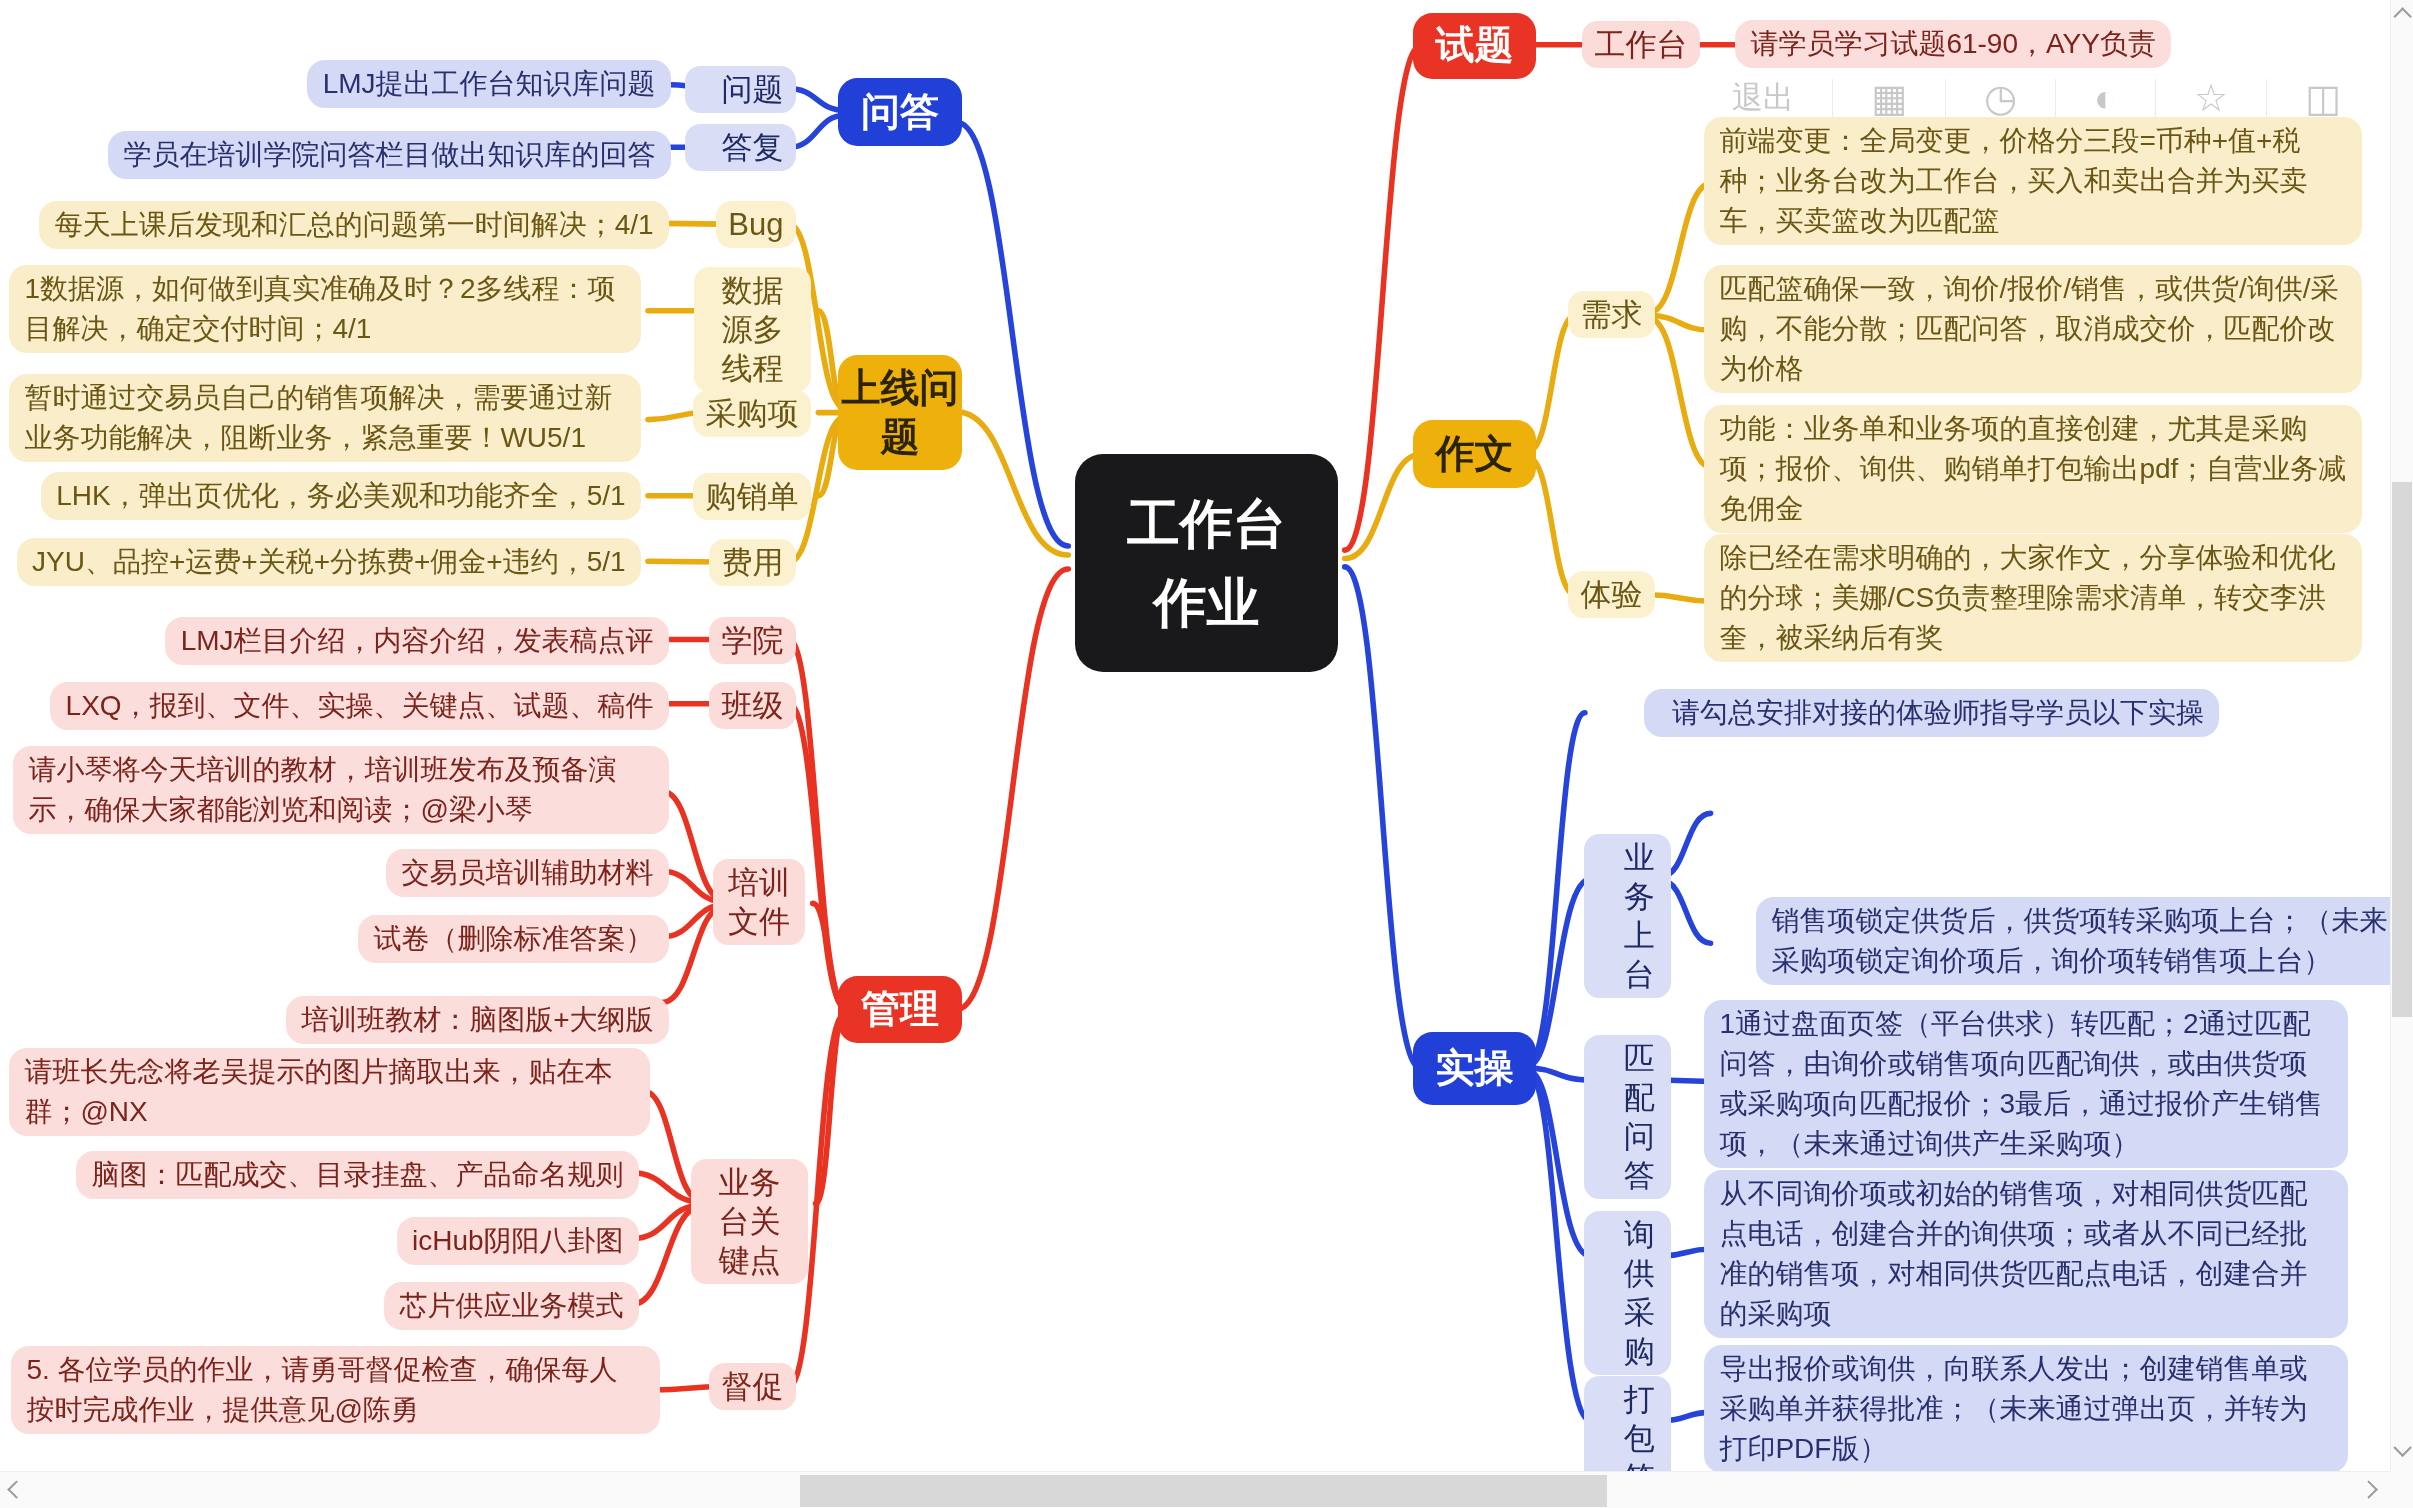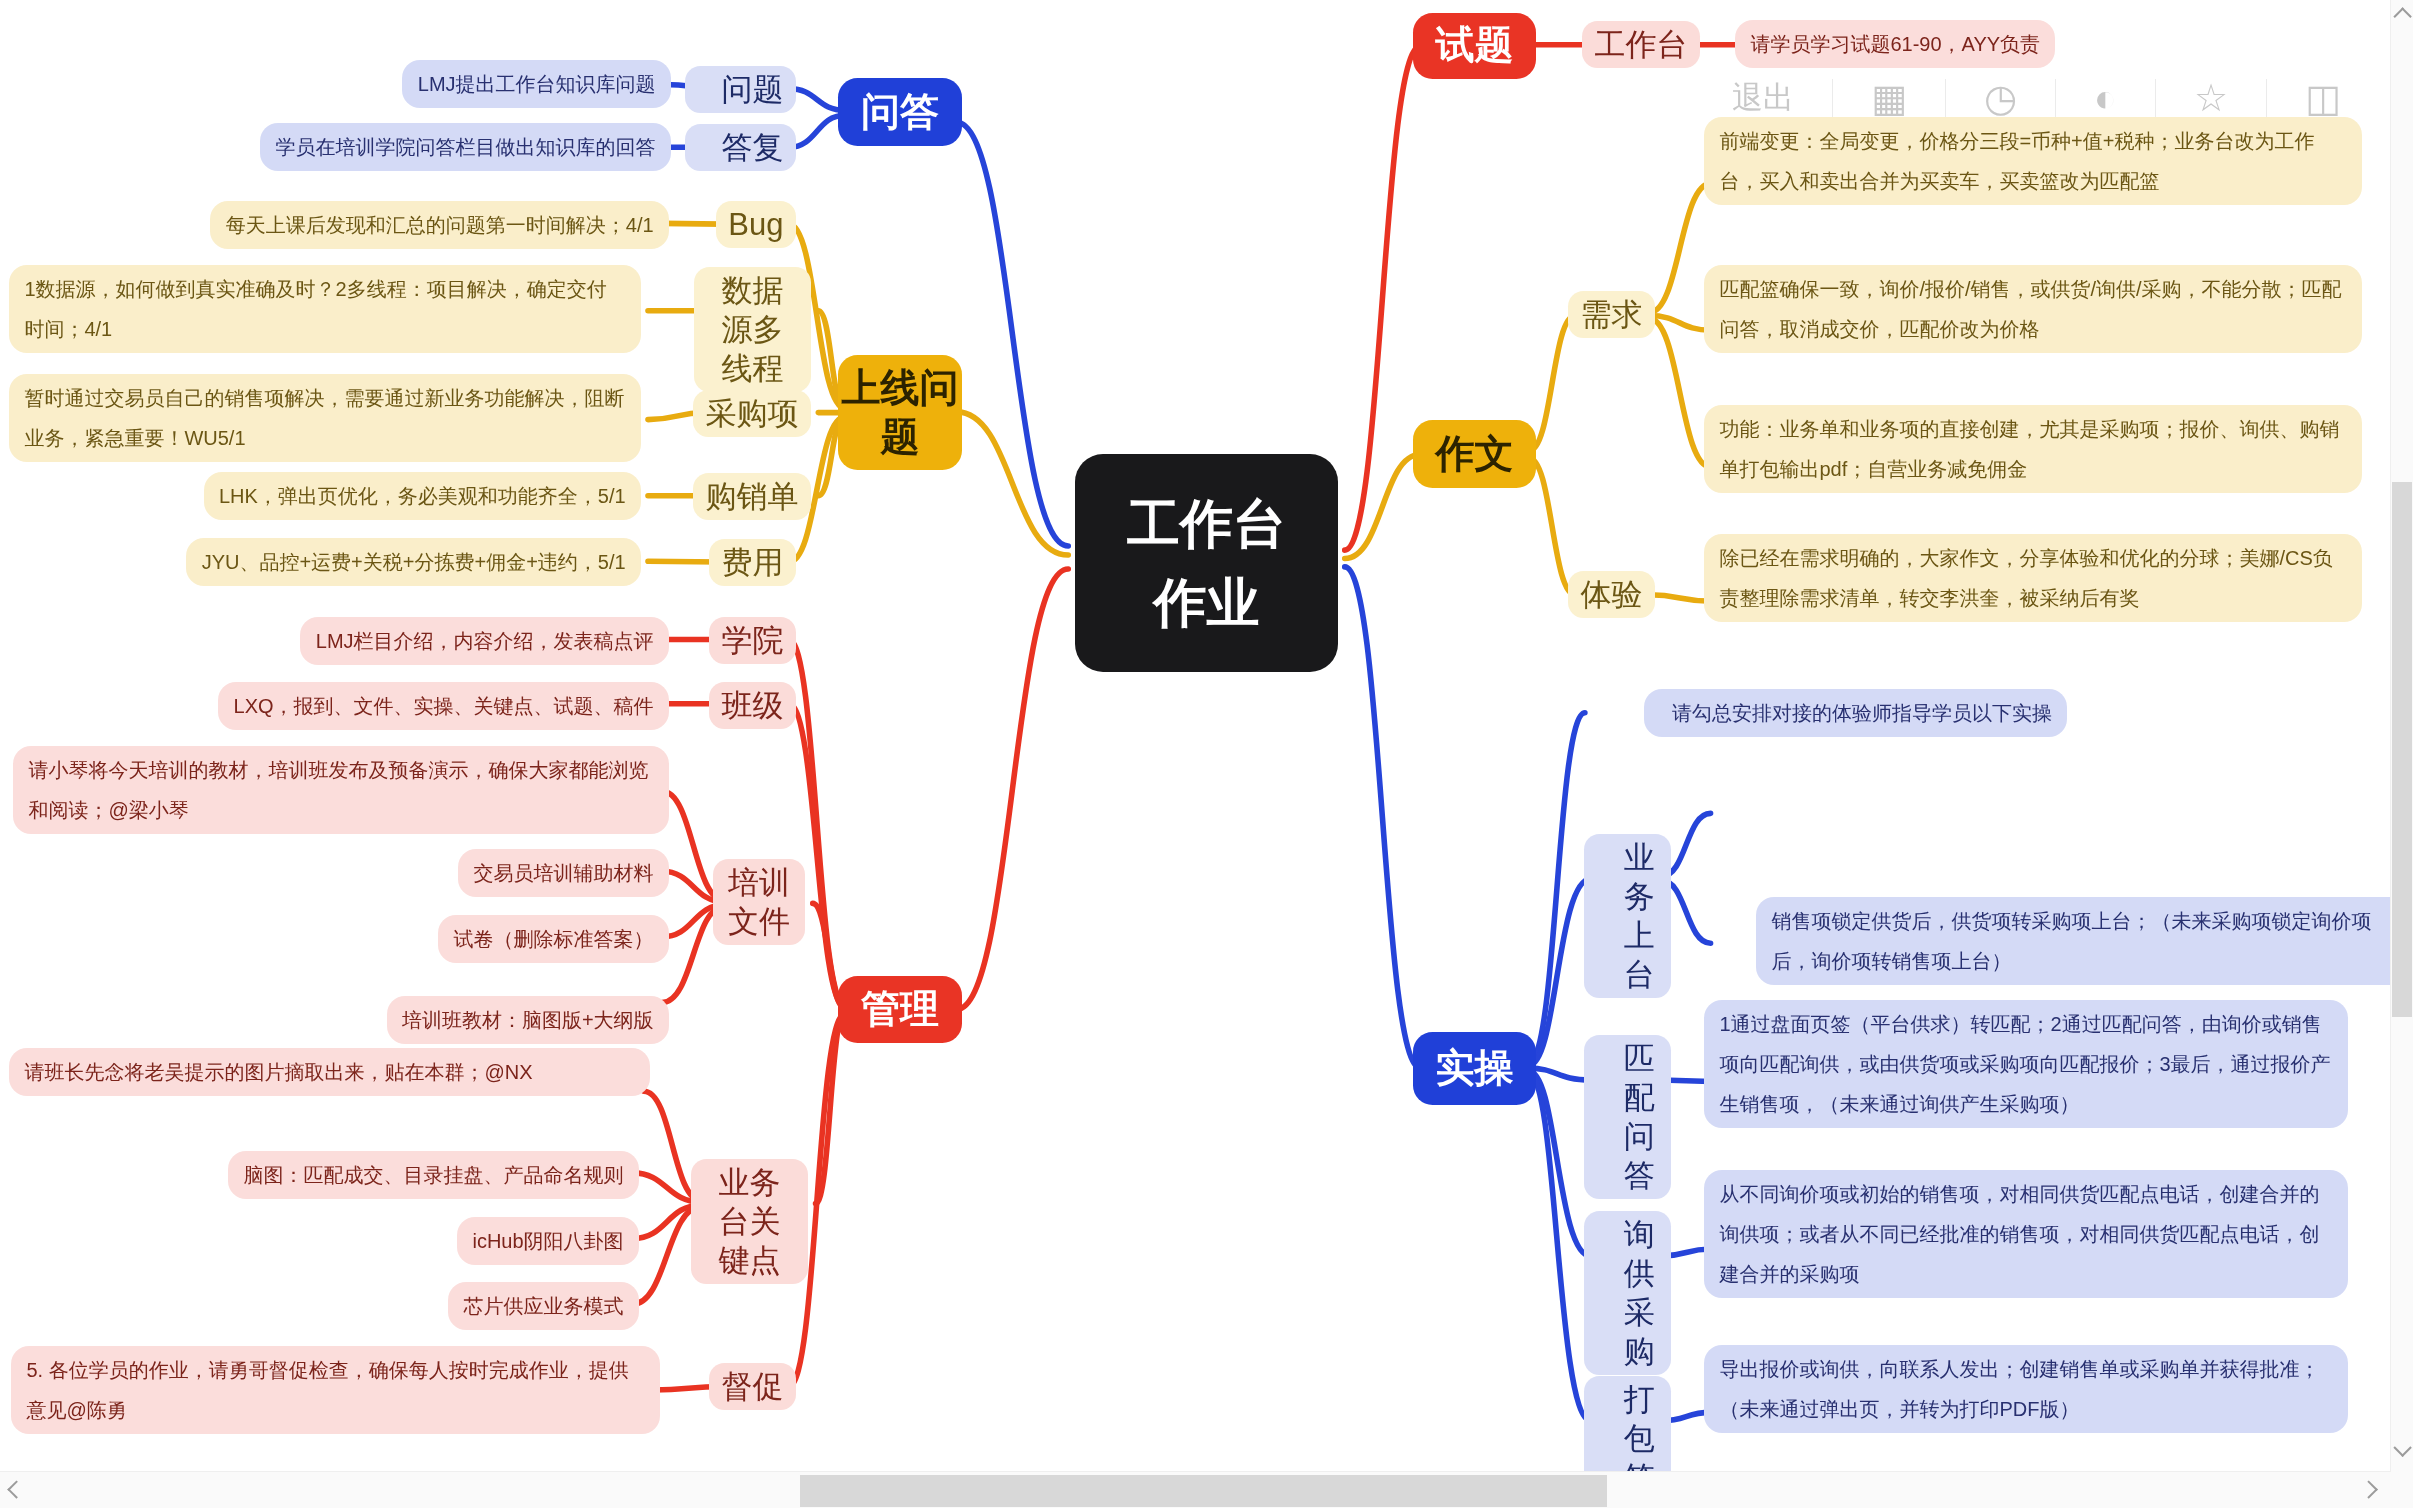--- a/index.html
+++ b/index.html
@@ -14,21 +14,21 @@
   .topic.yellow{background:#eeb10b;color:#2c2300;}
   .topic.red{background:#e93425;color:#ffffff;}
   .central{display:flex;flex-direction:column;align-items:center;justify-content:center;
            background:#19191b;color:#ffffff;border-radius:28px;font-size:53px;
            font-weight:600;line-height:1.5;z-index:3;position:absolute;}
   .sub{font-size:31px;line-height:39px;padding:4.2px 12.6px;border-radius:15.4px;
        text-align:center;white-space:normal;}
   .sub.blue{background:#d9def6;color:#1d2a66;padding-left:36px;}
   .sub.yellow{background:#fbf1cf;color:#6b5614;}
   .sub.red{background:#fbdcd9;color:#7c241b;}
-  .leaf{font-size:20px;line-height:40px;padding:4.2px 15.4px;border-radius:18px;}
+  .leaf{font-size:28px;line-height:40px;padding:4.2px 15.4px;border-radius:18px;}
   .leaf.blue{background:#d4daf6;color:#283070;}
   .leaf.yellow{background:#faeeca;color:#6b5614;}
   .leaf.red{background:#fbdddb;color:#7c241b;}
   .nowrap{white-space:nowrap;}
   
   .toolbar{position:absolute;left:1704px;top:66px;width:665px;height:64px;z-index:2;
            background:rgba(255,255,255,0.72);display:flex;align-items:center;
            justify-content:space-between;padding:0 28px;box-sizing:border-box;}
   .toolbar .tb-exit{font-size:31px;color:#c8c8c8;}
   .toolbar .tb-icon{font-size:38px;color:#c8c8c8;line-height:1;}
@@ -146,21 +146,21 @@
 
   <div class="central" style="left:1075px;top:454px;width:263px;height:218px;">
     <span>工作台</span>
     <span>作业</span>
   </div>
 
   <div class="node topic blue" style="left:838px;top:78px;width:124px;height:68px;">问答</div>
   <div class="node sub blue nowrap" style="right:1617px;top:66px;">问题</div>
   <div class="node sub blue nowrap" style="right:1617px;top:124px;">答复</div>
   <div class="node leaf blue nowrap" style="right:1742px;top:60px;">LMJ提出工作台知识库问题</div>
-  <div class="node leaf blue nowrap" style="right:1742px;top:123px;">学员在培训学院问答栏目做出知识库的回答</div>
+  <div class="node leaf blue nowrap" style="right:1742px;top:131px;">学员在培训学院问答栏目做出知识库的回答</div>
 
   <div class="node topic yellow" style="left:838px;top:355px;width:124px;height:115px;">上线问题</div>
   <div class="node sub yellow nowrap" style="right:1617px;top:201px;">Bug</div>
   <div class="node sub yellow" style="right:1602px;top:267px;width:117px;">数据源多线程</div>
   <div class="node sub yellow nowrap" style="right:1602px;top:390px;">采购项</div>
   <div class="node sub yellow nowrap" style="right:1602px;top:473px;">购销单</div>
   <div class="node sub yellow nowrap" style="right:1617px;top:539px;">费用</div>
   <div class="node leaf yellow nowrap" style="right:1744px;top:201px;">每天上课后发现和汇总的问题第一时间解决；4/1</div>
   <div class="node leaf yellow" style="right:1772px;top:265px;width:632px;">1数据源，如何做到真实准确及时？2多线程：项目解决，确定交付时间；4/1</div>
   <div class="node leaf yellow" style="right:1772px;top:374px;width:632px;">暂时通过交易员自己的销售项解决，需要通过新业务功能解决，阻断业务，紧急重要！WU5/1</div>

